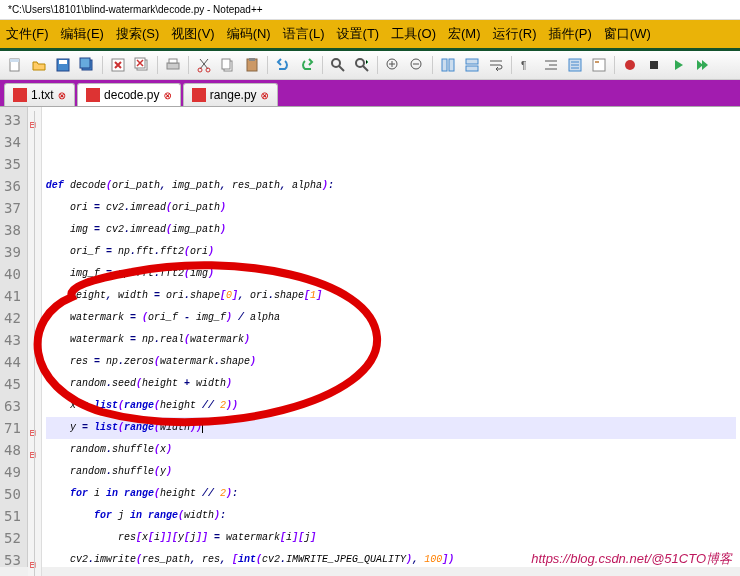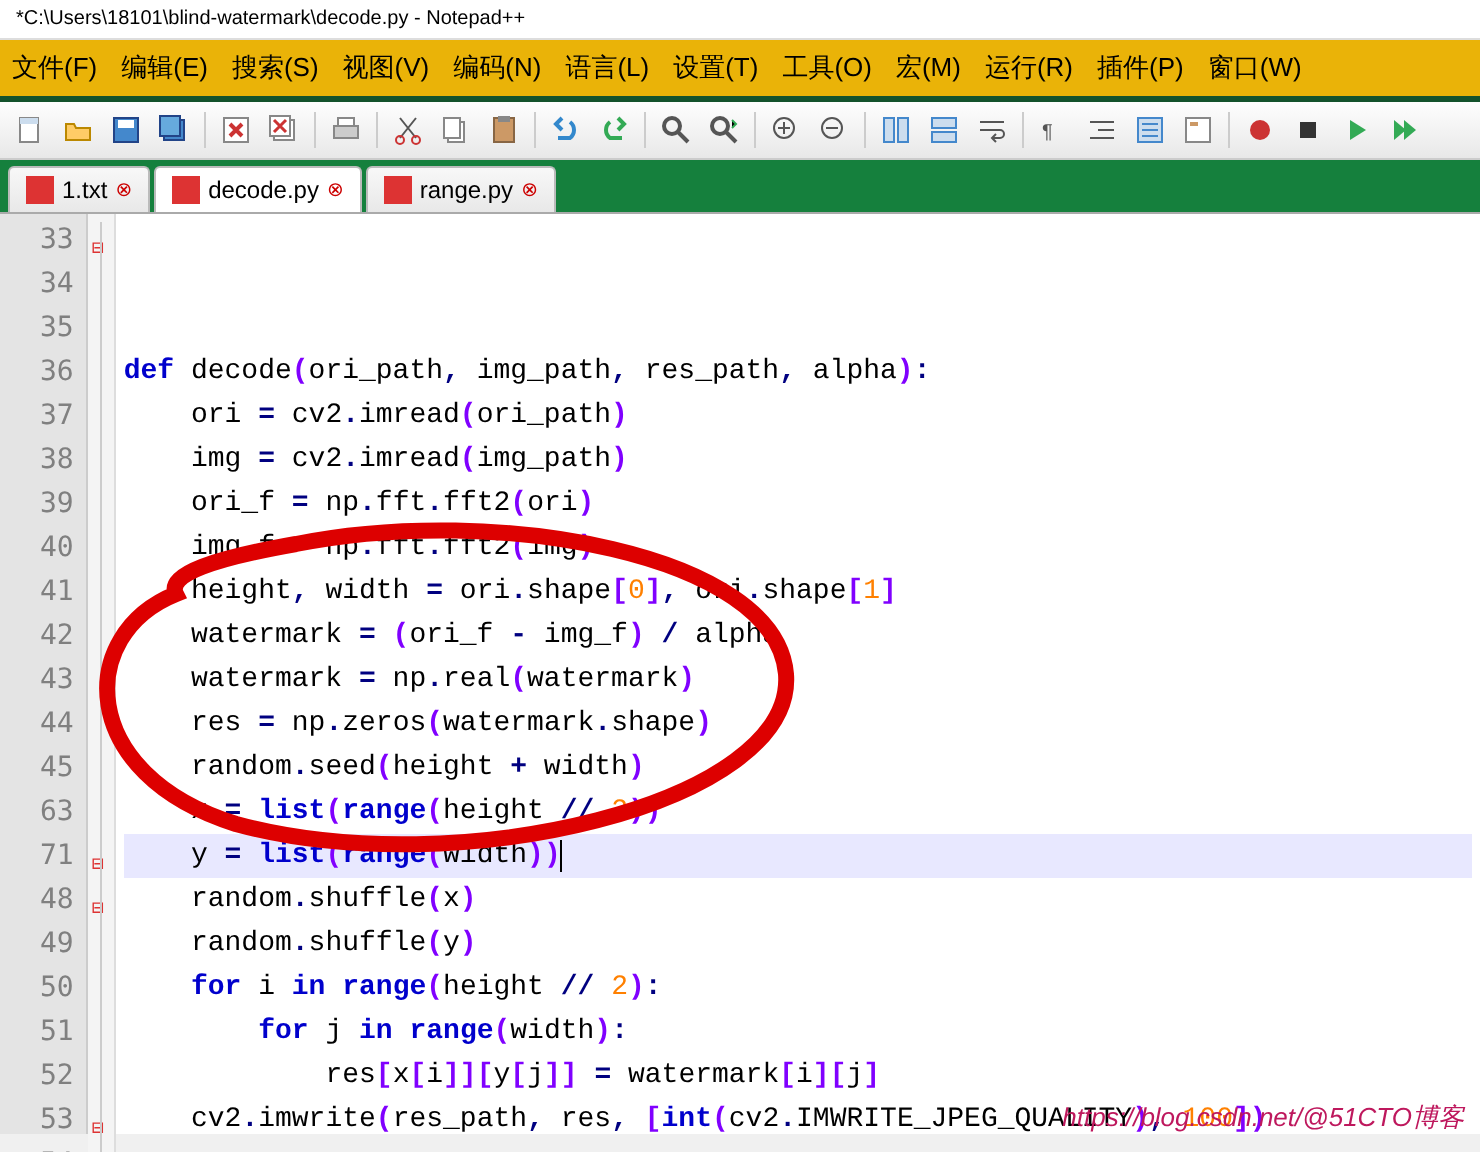--- a/index.html
+++ b/index.html
@@ -3,32 +3,32 @@
 <meta charset="utf-8">
 <style>
   * { margin: 0; padding: 0; box-sizing: border-box; }
   body { font-family: "Microsoft YaHei", Arial, sans-serif; font-size: 12px; background: #f0f0f0; width: 740px; height: 576px; overflow: hidden; position: relative; }
   .titlebar { background: #fff; padding: 4px 8px; font-size: 10px; border-bottom: 1px solid #ddd; }
   .menubar { background: #eab308; padding: 2px 0; border-bottom: 3px solid #14532d; display: flex; }
   .menu-item { padding: 3px 6px; cursor: pointer; font-size: 13px; }
   .toolbar { background: linear-gradient(#fefefe,#e8e8e8); padding: 3px 4px; border-bottom: 1px solid #ccc; display: flex; gap: 2px; align-items: center; }
   .tool-btn { width: 22px; height: 22px; display: flex; align-items: center; justify-content: center; border: 1px solid transparent; border-radius: 2px; cursor: pointer; }
   .tool-sep { width: 1px; height: 18px; background: #ccc; margin: 0 2px; }
-  .tabbar { background: #15803d; padding: 3px 4px 0; display: flex; gap: 2px; border-bottom: 1px solid #aaa; }
+  .tabbar { background: #a21caf; padding: 3px 4px 0; display: flex; gap: 2px; border-bottom: 1px solid #aaa; }
   .tab { display: flex; align-items: center; gap: 4px; padding: 4px 8px; background: linear-gradient(#f8f8f8,#e8e8e8); border: 1px solid #bbb; border-bottom: none; border-radius: 3px 3px 0 0; cursor: pointer; font-size: 12px; }
   .tab.active { background: #fff; font-weight: normal; }
   .tab-close { color: #c00; font-size: 10px; cursor: pointer; }
   .tab-icon { width: 14px; height: 14px; display: inline-block; }
   .ic-red { background: #d33; }
   .editor { display: flex; background: #fff; height: 460px; position: relative; }
-  .gutter { background: #e4e4e4; color: #808080; text-align: right; padding: 2px 6px 2px 20px; font-family: Consolas, monospace; font-size: 14px; line-height: 22px; user-select: none; border-right: 1px solid #ccc; }
+  .gutter { background: #e4e4e4; color: #808080; text-align: right; padding: 2px 6px 2px 4px; font-family: Consolas, monospace; font-size: 14px; line-height: 22px; user-select: none; border-right: 1px solid #ccc; }
   .foldcol { width: 14px; background: #f4f4f4; font-family: Consolas, monospace; font-size: 14px; line-height: 22px; color: #888; border-right: 1px solid #ddd; position: relative; }
   .fold-mark { color: #d33; position: absolute; left: 2px; font-size: 10px; }
   .fold-line { position: absolute; left: 6px; width: 1px; background: #ccc; }
-  .code { font-family: Consolas, "Courier New", monospace; font-size: 14px; line-height: 22px; padding: 2px 4px; white-space: pre; position: relative; flex: 1; }
+  .code { font-family: Consolas, "Courier New", monospace; font-size: 10px; line-height: 22px; padding: 2px 4px; white-space: pre; position: relative; flex: 1; font-style: italic; }
   .ln { height: 22px; }
   .hl-line { background: #e8e8ff; }
   .kw { color: #0000cc; font-weight: bold; }
   .id { color: #000; }
   .op { color: #000080; font-weight: bold; }
   .num { color: #ff8000; }
   .paren { color: #8000ff; font-weight: bold; }
   .def-name { color: #000; }
   .caret { border-right: 1px solid #000; }
   .red-circle { position: absolute; pointer-events: none; z-index: 10; }

